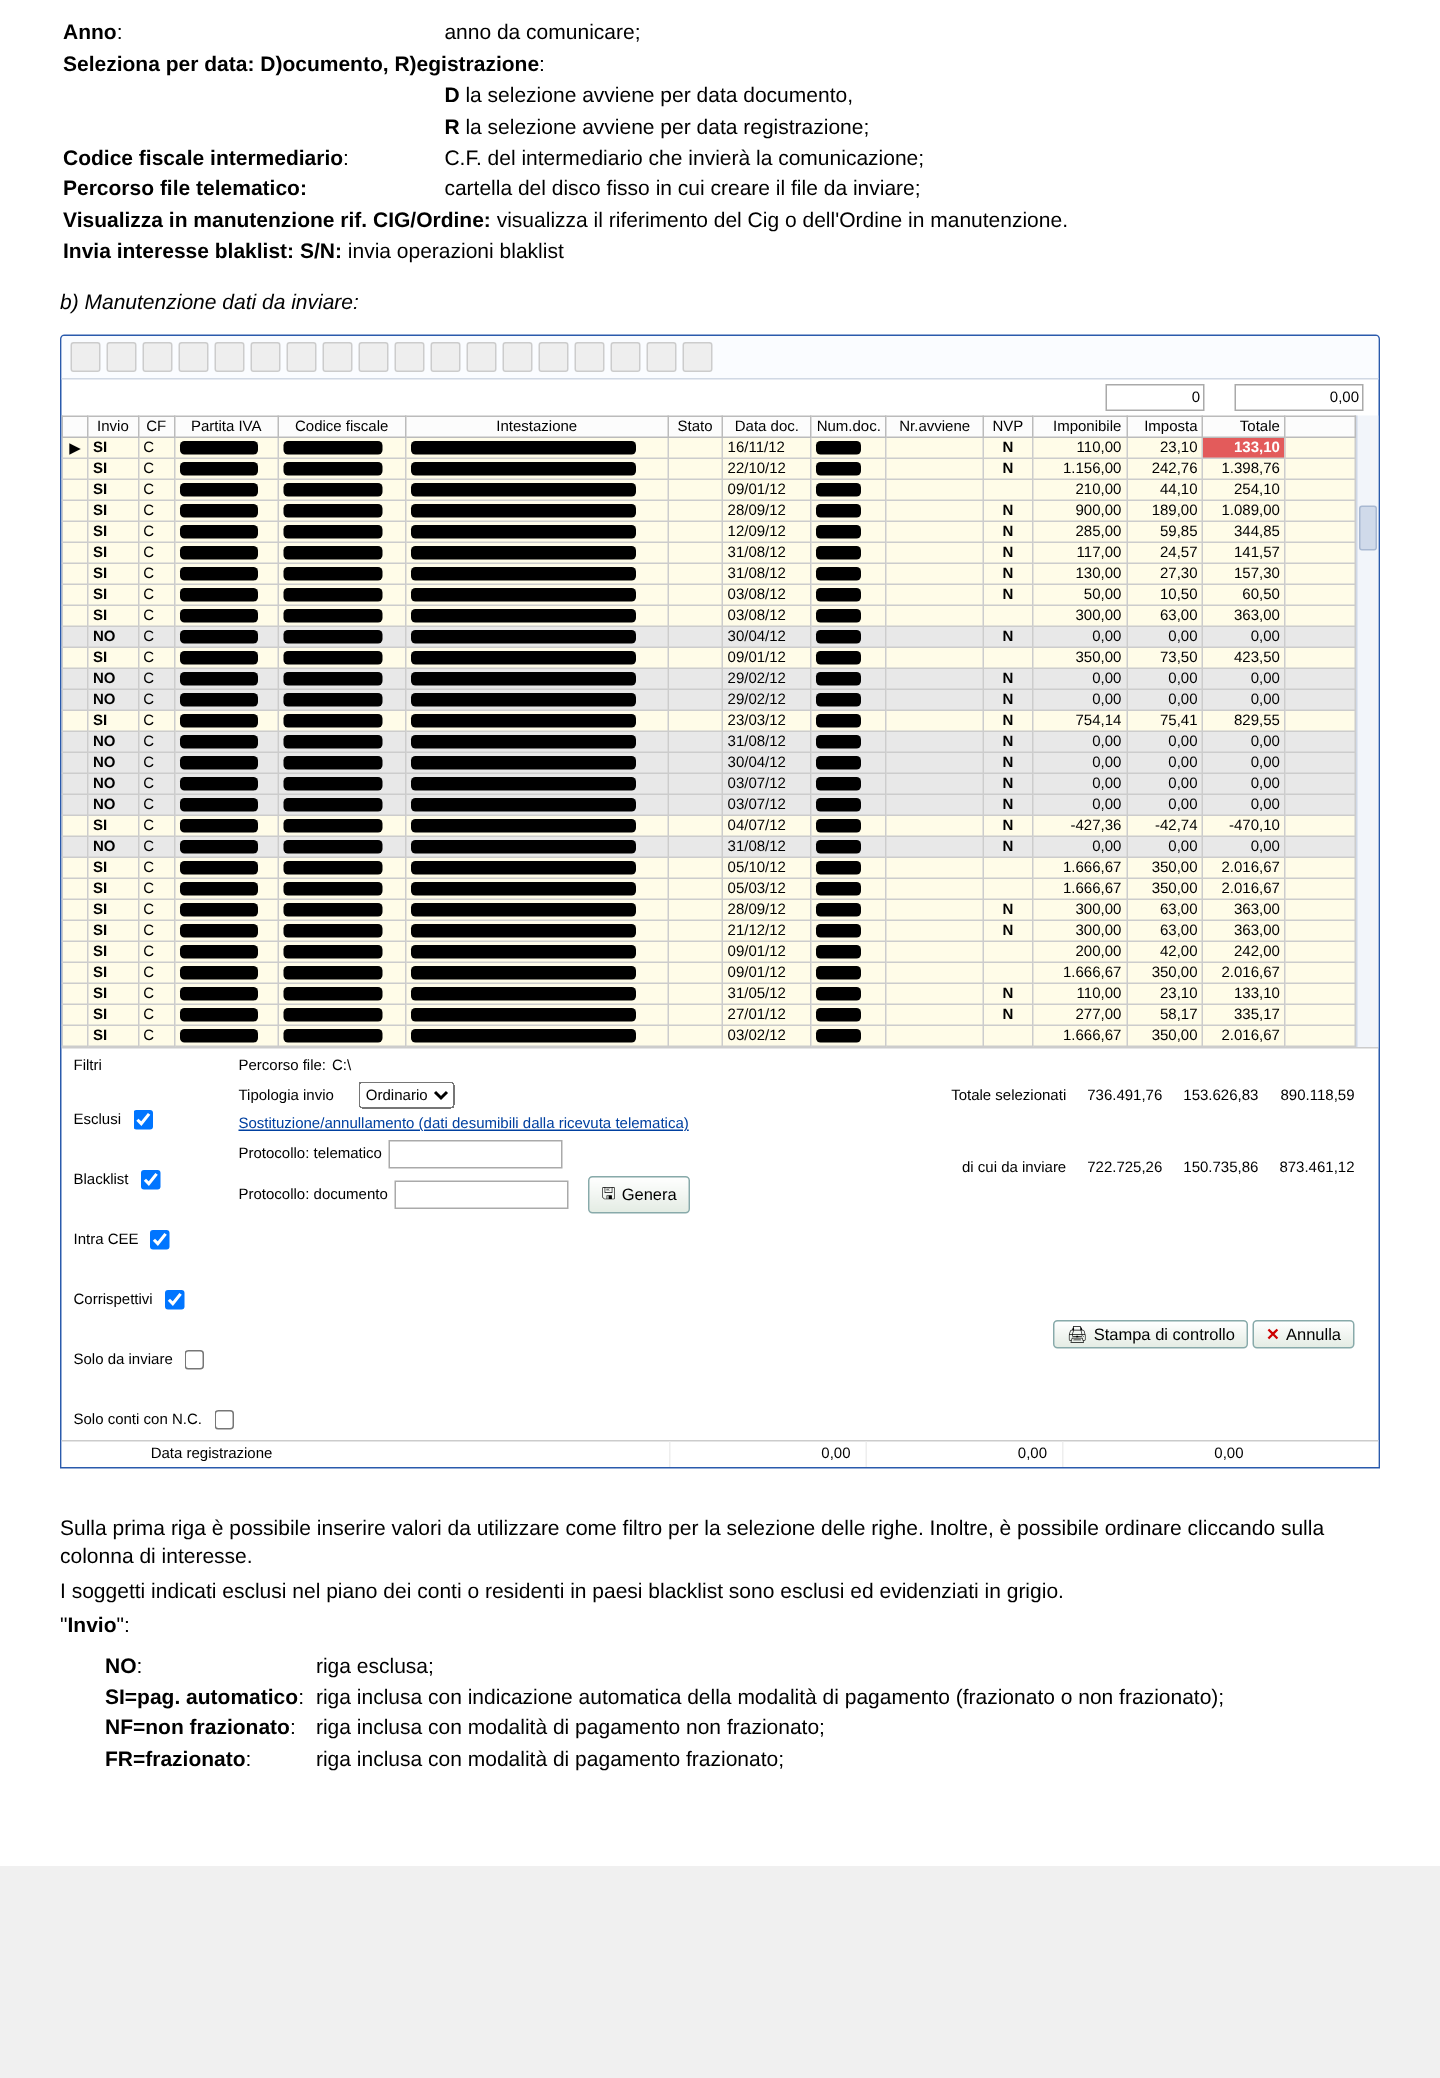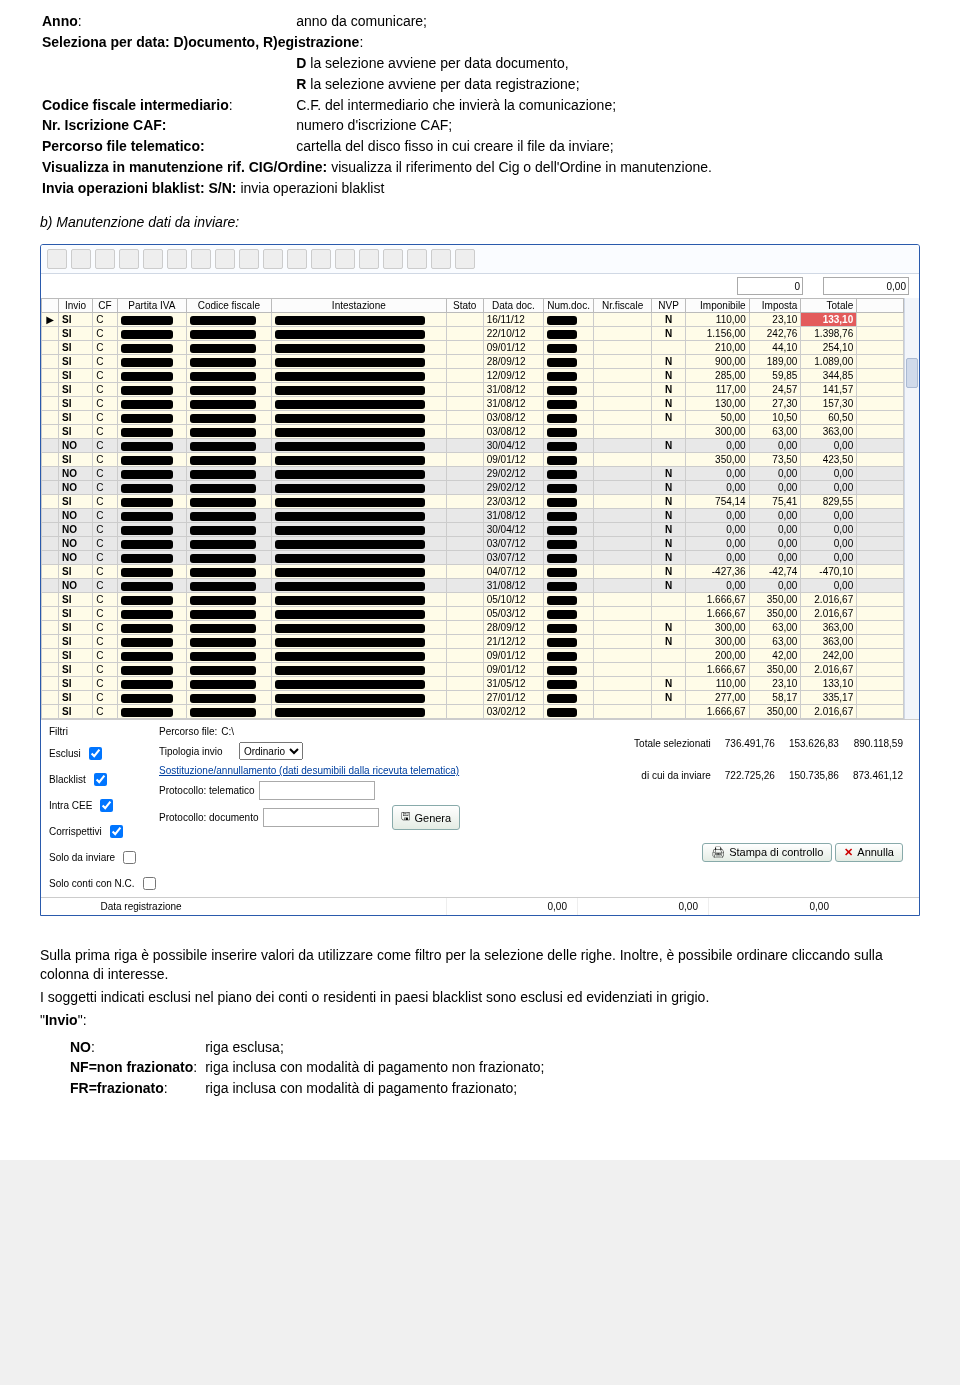--- a/index.html
+++ b/index.html
@@ -22,21 +22,21 @@
   .grid{border-collapse:collapse;width:100%;font-size:10px}
   .grid th{background:#fcfcfc;border:1px solid #bbb;padding:1px 3px;font-weight:normal;white-space:nowrap}
   .grid td{border:1px solid #ccc;padding:0 3px;height:13px;white-space:nowrap}
   .grid tr.no td{background:#e8e8e8}
   .grid tr.si td{background:#fffce8}
   .num{text-align:right}
   .ctr{text-align:center}
   .redcell{background:#e35b5b!important;color:#fff;font-weight:bold}
   .redact{display:inline-block;background:#000;height:9px;border-radius:3px;vertical-align:middle}
   .footer{display:flex;gap:18px;padding:6px 8px 4px 8px;font-size:10px;border-top:1px solid #ccc}
-  .footer .col{display:flex;flex-direction:column;gap:7px}
+  .footer .col{display:flex;flex-direction:column;gap:21px}
   .footer label{display:flex;align-items:center;gap:4px;white-space:nowrap}
   .footer input[type=text]{height:15px;font-size:10px;border:1px solid #aaa;background:#fff}
   .footer select{font-size:10px;height:18px}
   .footer .link{color:#0040a0;text-decoration:underline;cursor:pointer}
   .footer .btn{border:1px solid #8aa;background:linear-gradient(#fff,#e4ece4);border-radius:3px;padding:2px 8px;display:inline-flex;align-items:center;gap:4px;font-size:11px}
   .totals{font-size:10px;margin-left:auto}
   .totals td{padding:1px 6px;text-align:right;white-space:nowrap}
   .statusbar{display:flex;background:#fff;border-top:1px solid #ccc;font-size:10px;font-weight:normal}
   .statusbar div{padding:3px 10px}
   .statusbar .left{flex:0 0 180px;text-align:center}
@@ -69,32 +69,28 @@
         </tr>
     <tr>
           <td></td>
           <td><b>R</b> <span>la selezione avviene per data registrazione;</span></td>
         </tr>
     <tr>
           <td><b>Codice fiscale intermediario</b>:</td>
           <td>C.F. del intermediario che invierà la comunicazione;</td>
         </tr>
     <tr>
-          <td><b>Nr. Iscrizione CAF:</b></td>
-          <td>numero d'iscrizione CAF;</td>
-        </tr>
-    <tr>
           <td><b>Percorso file telematico:</b></td>
           <td>cartella del disco fisso in cui creare il file da inviare;</td>
         </tr>
     <tr>
           <td colspan="2"><b>Visualizza in manutenzione rif. CIG/Ordine:</b> <span>visualizza il riferimento del Cig o dell'Ordine in manutenzione.</span></td>
         </tr>
     <tr>
-          <td colspan="2"><b>Invia operazioni blaklist: S/N:</b> <span>invia operazioni blaklist</span></td>
+          <td colspan="2"><b>Invia interesse blaklist: S/N:</b> <span>invia operazioni blaklist</span></td>
         </tr>
   </tbody>
     </table>
 
   <p class="it">b)  Manutenzione dati da inviare:</p>
 
   <div class="win">
     <div class="toolbar">
       <span></span>
         <span></span>
@@ -126,21 +122,21 @@
             <tr>
           <th style="width:10px"></th>
           <th>Invio</th>
               <th>CF</th>
           <th style="width:62px">Partita IVA</th>
           <th style="width:78px">Codice fiscale</th>
           <th style="width:168px">Intestazione</th>
           <th>Stato</th>
           <th>Data doc.</th>
           <th style="width:40px">Num.doc.</th>
-          <th>Nr.fiscale</th>
+          <th>Nr.avviene</th>
           <th>NVP</th>
           <th class="num">Imponibile</th>
           <th class="num">Imposta</th>
           <th class="num">Totale</th>
           <th style="width:40px"></th>
         </tr>
           </thead>
         <tbody id="gridbody">
             <tr class="si">
               <td class="ctr">▶</td>
@@ -726,20 +722,24 @@
     <p>Sulla prima riga è possibile inserire valori da utilizzare come filtro per la selezione delle righe. Inoltre, è possibile ordinare cliccando sulla colonna di interesse.</p>
     <p>I soggetti indicati esclusi nel piano dei conti o residenti in paesi blacklist sono esclusi ed evidenziati in grigio.</p>
     <p>"<b>Invio</b>":</p>
     <table class="legend">
       <tbody>
           <tr>
             <td><b>NO</b>:</td>
             <td>riga esclusa;</td>
           </tr>
       <tr>
+            <td><b>SI=pag. automatico</b>:</td>
+            <td>riga inclusa con indicazione automatica della modalità di pagamento (frazionato o non frazionato);</td>
+          </tr>
+      <tr>
             <td><b>NF=non frazionato</b>:</td>
             <td>riga inclusa con modalità di pagamento non frazionato;</td>
           </tr>
       <tr>
             <td><b>FR=frazionato</b>:</td>
             <td>riga inclusa con modalità di pagamento frazionato;</td>
           </tr>
     </tbody>
       </table>
   </div>

